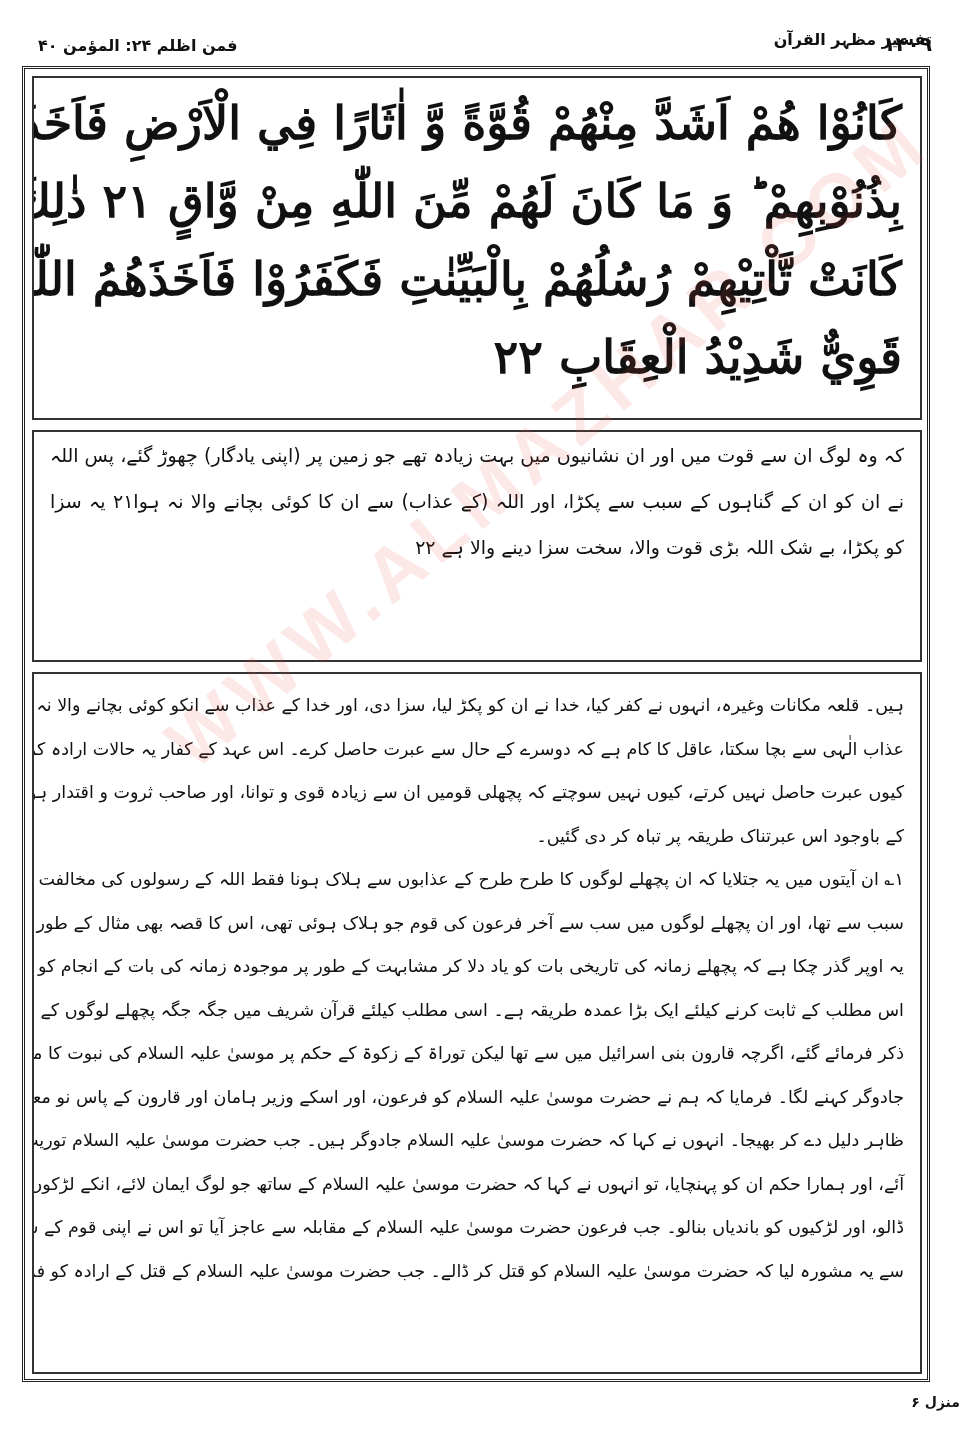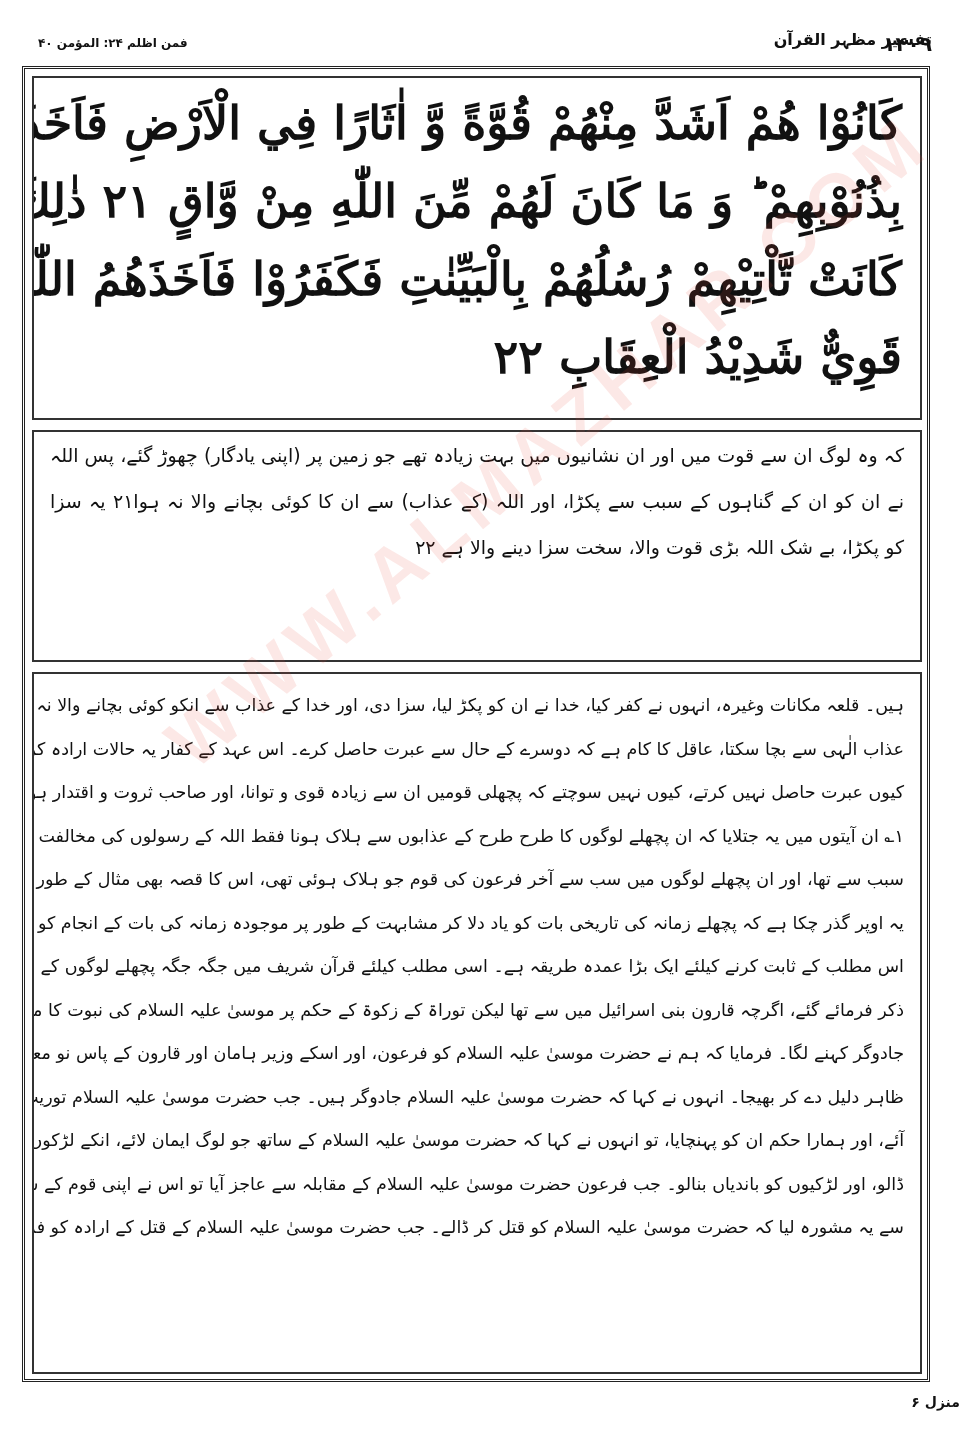--- a/index.html
+++ b/index.html
@@ -1,21 +1,21 @@
 <!DOCTYPE html>
 <html><head>
 <meta charset="utf-8">
 <style>
   html, body { margin: 0; padding: 0; background: #ffffff; }
   body { width: 960px; height: 1440px; position: relative; overflow: hidden; font-family: "DejaVu Sans", sans-serif; color: #111; }
 
   .page-header { position: absolute; top: 30px; left: 28px; width: 904px; height: 34px; }
   .hdr-right { position: absolute; right: 0; top: 0; font-size: 16px; font-weight: bold; direction: rtl; }
   .hdr-center { position: absolute; left: 0; right: 0; top: 2px; font-size: 20px; font-weight: bold; direction: rtl; }
-  .hdr-left { position: absolute; left: 10px; top: 6px; font-size: 12px; font-weight: bold; direction: rtl; }
+  .hdr-left { position: absolute; left: 10px; top: 6px; font-size: 16px; font-weight: bold; direction: rtl; }
 
   .frame { position: absolute; top: 66px; left: 22px; width: 908px; height: 1316px; border: 3px double #222; box-sizing: border-box; }
 
   .box { position: absolute; left: 32px; width: 890px; border: 2px solid #333; box-sizing: border-box; background: transparent; }
   .arabic-box { top: 76px; height: 344px; }
   .translation-box { top: 430px; height: 232px; }
   .commentary-box { top: 672px; height: 702px; }
 
   .arabic-line { direction: rtl; text-align: justify; text-align-last: justify; font-family: "DejaVu Serif", serif; font-weight: bold; font-size: 46px; line-height: 78px; padding: 0 18px; white-space: nowrap; overflow: hidden; height: 78px; }
   .arabic-line.last { text-align-last: right; }
@@ -57,20 +57,21 @@
     <div class="urdu-line">نے ان کو ان کے گناہوں کے سبب سے پکڑا، اور اللہ (کے عذاب) سے ان کا کوئی بچانے والا نہ ہوا۲۱ یہ سزا</div>
     <div class="urdu-line last">کو پکڑا، بے شک اللہ بڑی قوت والا، سخت سزا دینے والا ہے ۲۲</div>
   </div>
 </div>
 
 <div class="box commentary-box">
   <div class="commentary-wrap">
     <div class="urdu-line">ہیں۔ قلعہ مکانات وغیرہ، انہوں نے کفر کیا، خدا نے ان کو پکڑ لیا، سزا دی، اور خدا کے عذاب سے انکو کوئی بچانے والا نہ ملا کہ</div>
     <div class="urdu-line">عذاب الٰہی سے بچا سکتا، عاقل کا کام ہے کہ دوسرے کے حال سے عبرت حاصل کرے۔ اس عہد کے کفار یہ حالات ارادہ کر</div>
     <div class="urdu-line">کیوں عبرت حاصل نہیں کرتے، کیوں نہیں سوچتے کہ پچھلی قومیں ان سے زیادہ قوی و توانا، اور صاحب ثروت و اقتدار ہونے</div>
+    <div class="urdu-line last">کے باوجود اس عبرتناک طریقہ پر تباہ کر دی گئیں۔</div>
     <div class="urdu-line">۱؎ ان آیتوں میں یہ جتلایا کہ ان پچھلے لوگوں کا طرح طرح کے عذابوں سے ہلاک ہونا فقط اللہ کے رسولوں کی مخالفت کے</div>
     <div class="urdu-line">سبب سے تھا، اور ان پچھلے لوگوں میں سب سے آخر فرعون کی قوم جو ہلاک ہوئی تھی، اس کا قصہ بھی مثال کے طور پر ذکر فرما دیا۔</div>
     <div class="urdu-line">یہ اوپر گذر چکا ہے کہ پچھلے زمانہ کی تاریخی بات کو یاد دلا کر مشابہت کے طور پر موجودہ زمانہ کی بات کے انجام کو ذہن نشین کرنا،</div>
     <div class="urdu-line">اس مطلب کے ثابت کرنے کیلئے ایک بڑا عمدہ طریقہ ہے۔ اسی مطلب کیلئے قرآن شریف میں جگہ جگہ پچھلے لوگوں کے قصے</div>
     <div class="urdu-line">ذکر فرمائے گئے، اگرچہ قارون بنی اسرائیل میں سے تھا لیکن توراۃ کے زکوۃ کے حکم پر موسیٰ علیہ السلام کی نبوت کا منکر ہو کر انکو</div>
     <div class="urdu-line">جادوگر کہنے لگا۔ فرمایا کہ ہم نے حضرت موسیٰ علیہ السلام کو فرعون، اور اسکے وزیر ہامان اور قارون کے پاس نو معجزے اور قوی</div>
     <div class="urdu-line">ظاہر دلیل دے کر بھیجا۔ انہوں نے کہا کہ حضرت موسیٰ علیہ السلام جادوگر ہیں۔ جب حضرت موسیٰ علیہ السلام توریت لے کر</div>
     <div class="urdu-line">آئے، اور ہمارا حکم ان کو پہنچایا، تو انہوں نے کہا کہ حضرت موسیٰ علیہ السلام کے ساتھ جو لوگ ایمان لائے، انکے لڑکوں کو قتل کر</div>
     <div class="urdu-line">ڈالو، اور لڑکیوں کو باندیاں بنالو۔ جب فرعون حضرت موسیٰ علیہ السلام کے مقابلہ سے عاجز آیا تو اس نے اپنی قوم کے سرداروں</div>
     <div class="urdu-line">سے یہ مشورہ لیا کہ حضرت موسیٰ علیہ السلام کو قتل کر ڈالے۔ جب حضرت موسیٰ علیہ السلام کے قتل کے ارادہ کو فرعون</div>

